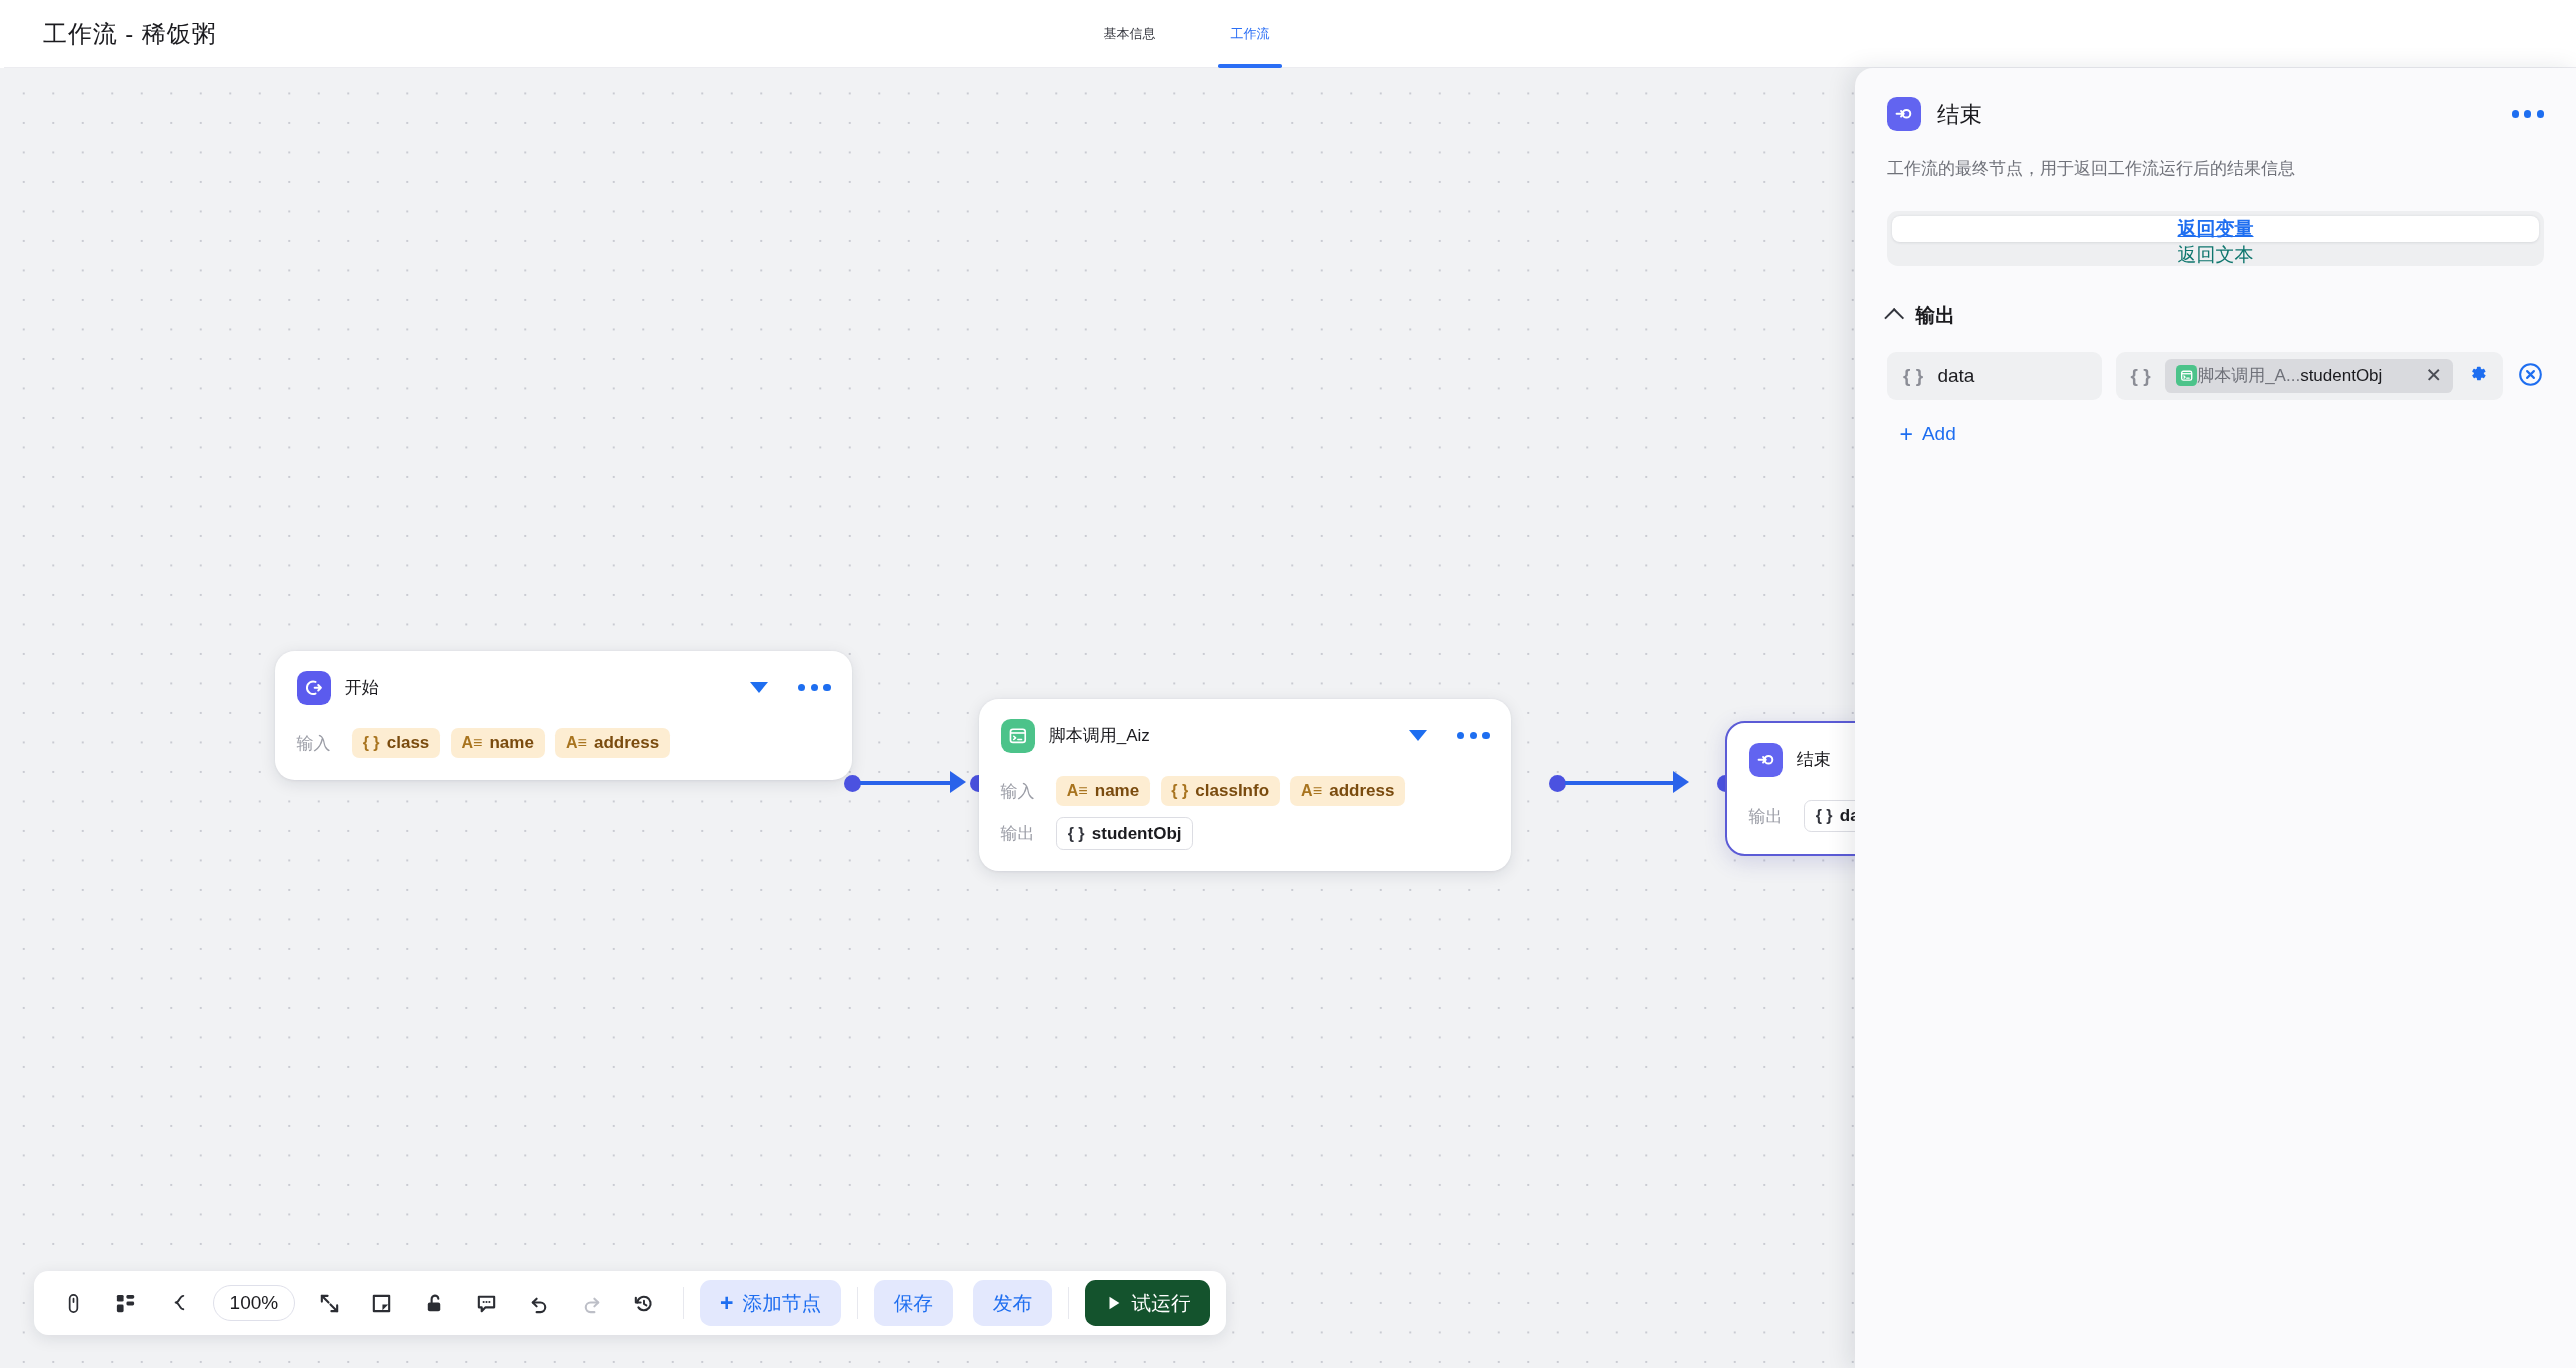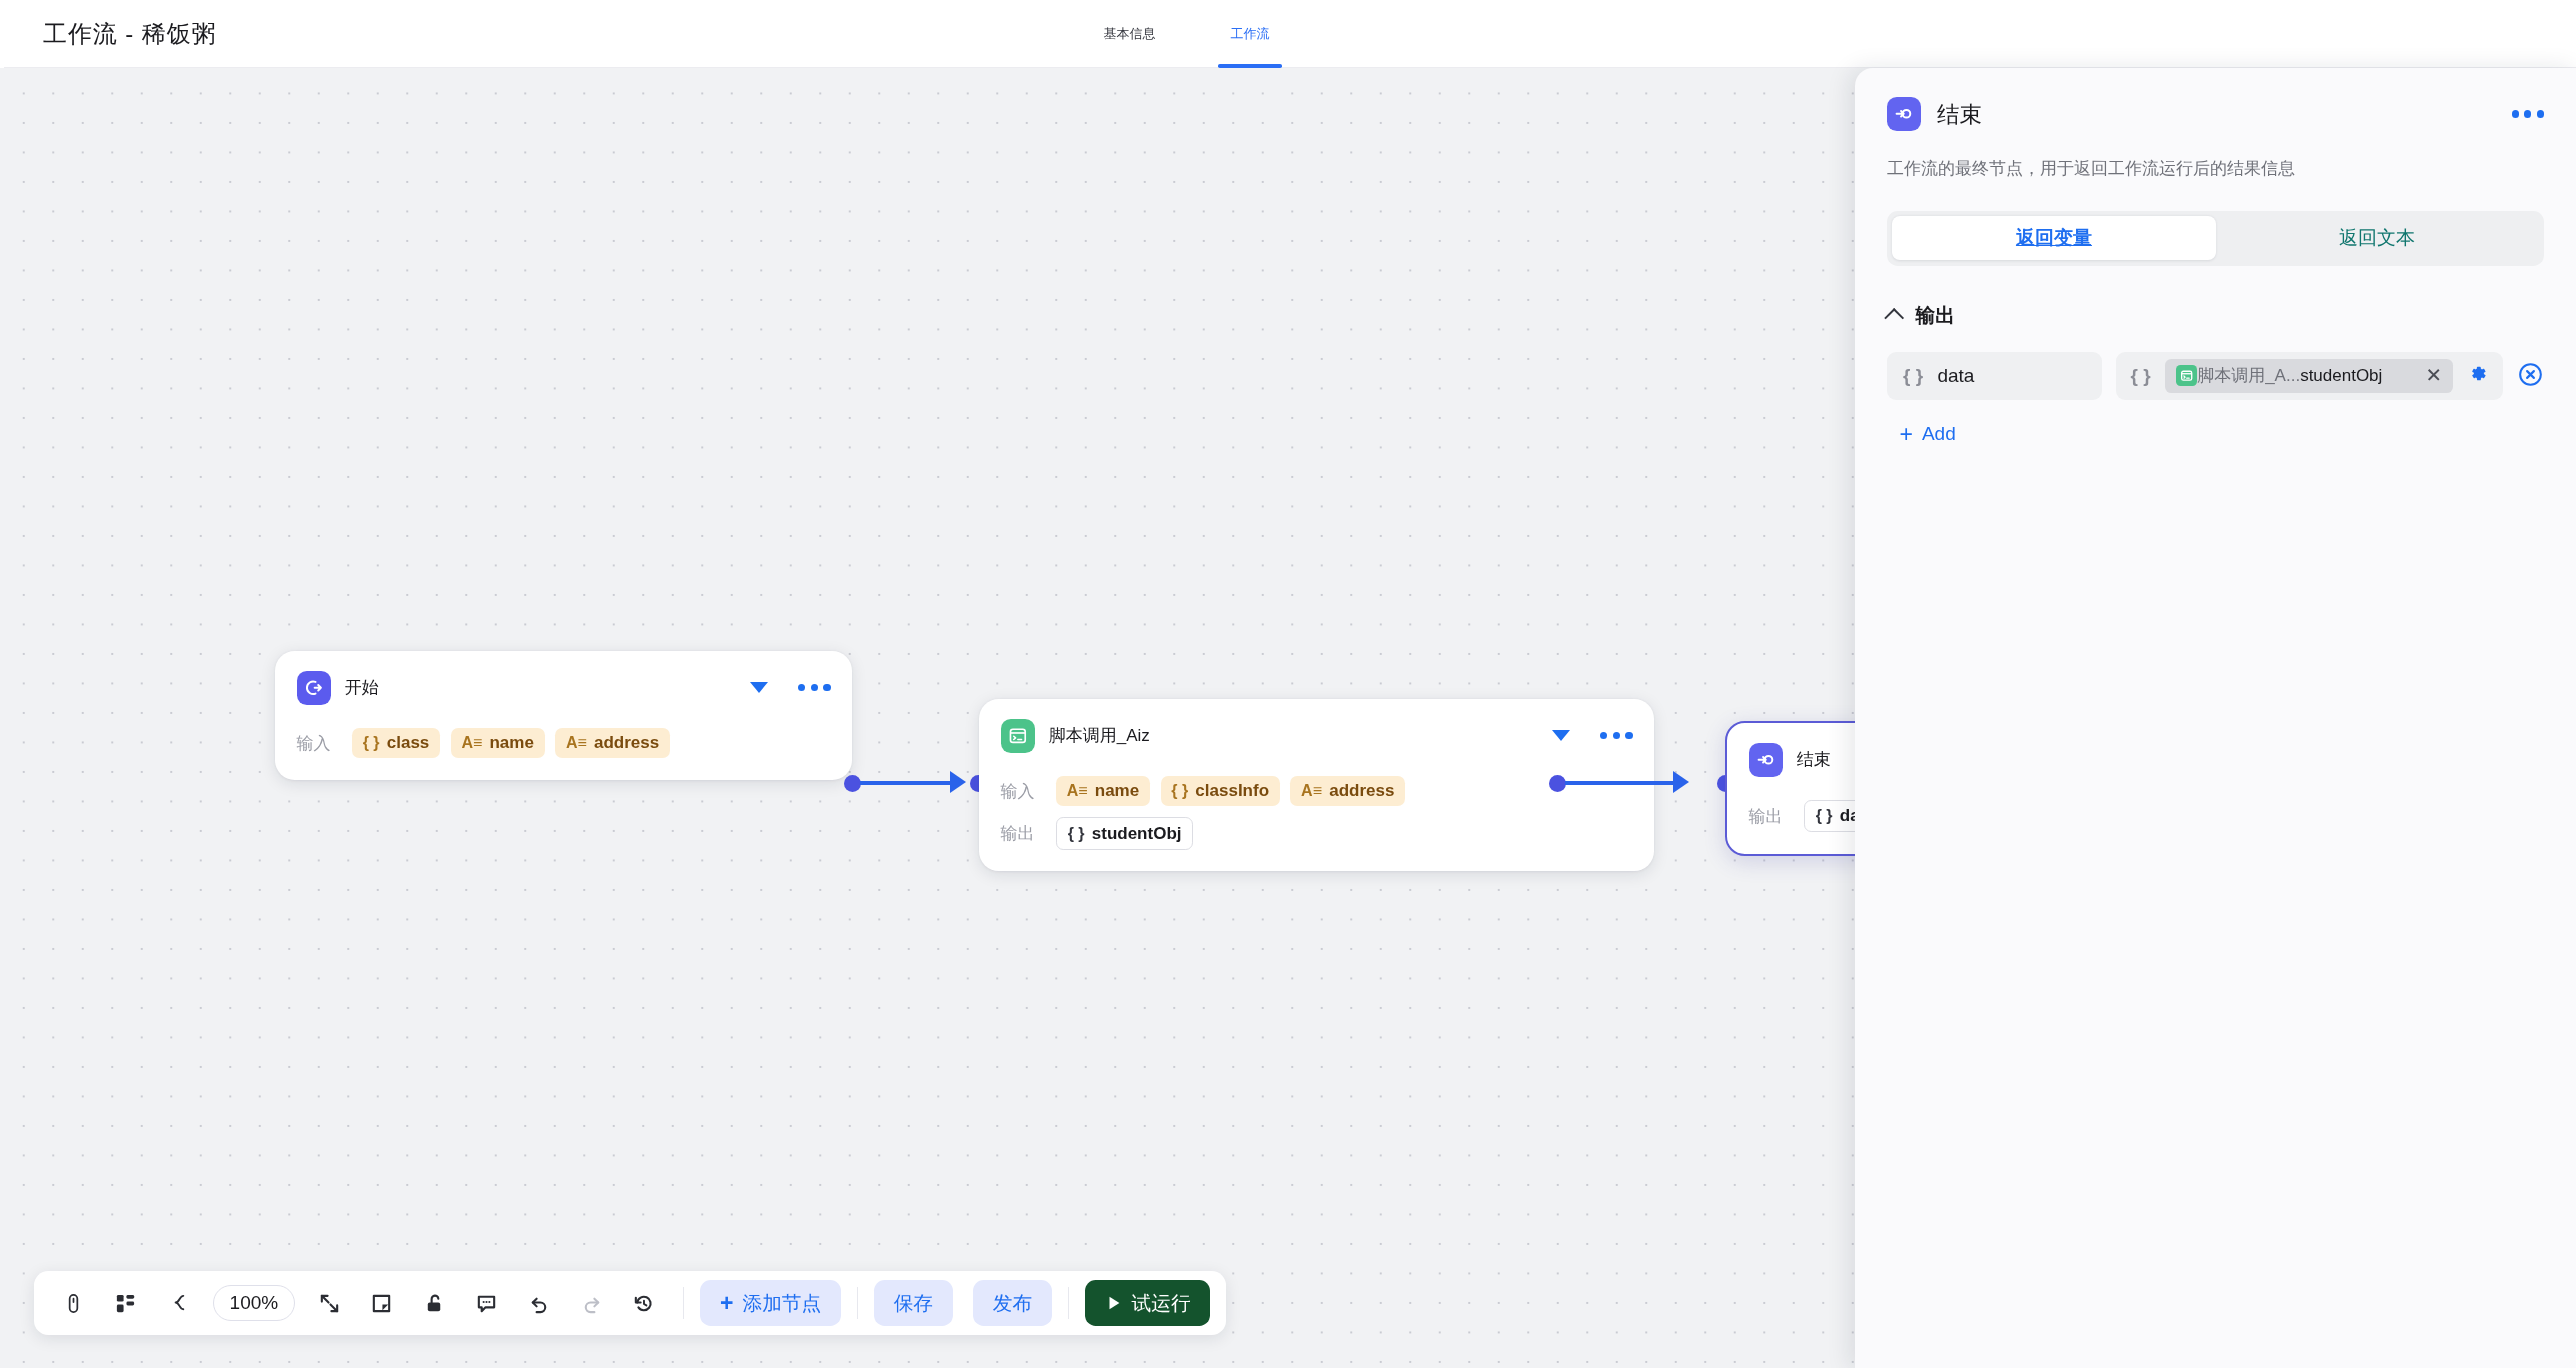--- a/index.html
+++ b/index.html
@@ -146,21 +146,21 @@
     display: flex; align-items: center; gap: 16px;
     padding-top: 29px;
   }
   .panel-title { font-size: 22.4px; color: #1b1b1f; }
   .panel-head-spacer { flex: 1; }
   .panel-desc {
     margin-top: 25px; font-size: 17px; color: #6f7179; line-height: 1.5;
   }
   .segmented {
     margin-top: 29px; background: #eeeff1; border-radius: 10.7px;
-    display: flex; padding: 5.4px; height: 55px;
+    display: flex; padding: 5.4px; height: 55px; flex-direction: column;
   }
   .seg {
     flex: 1; display: flex; align-items: center; justify-content: center;
     font-size: 19px; color: #0f766e; border-radius: 8px; cursor: pointer;
   }
   .seg.active {
     background: #ffffff; color: #1e6ef0; font-weight: bold;
     text-decoration: underline;
     box-shadow: 0 0.9px 2.7px rgba(20,25,45,0.10);
   }
@@ -261,21 +261,21 @@
           </span>
         </div>
       </div>
     </div>
     <div class="port" style="left:844px; top:707px;"></div>
 
     <div class="edge" style="left:860px; top:713px; width:97px;"></div>
     <div class="edge-arrow" style="left:950px; top:703px;"></div>
     <div class="port" style="left:970px; top:707px;"></div>
 
-    <div class="node" style="left:979px; top:631px; width:675px;">
+    <div class="node" style="left:979px; top:631px; width:532px;">
       <div class="node-head">
         <div class="node-icon script">
           <svg width="19.7" height="19.7" viewBox="0 0 24 24" fill="none">
             <rect x="3" y="4" width="18" height="16" rx="3" stroke="#fff" stroke-width="2"></rect>
             <path d="M3 8.5h18" stroke="#fff" stroke-width="2"></path>
             <path d="M7 12.5l2.2 2-2.2 2M12 16.5h4.5" stroke="#fff" stroke-width="1.9" stroke-linecap="round" stroke-linejoin="round"></path>
           </svg>
         </div>
         <div class="node-title">脚本调用_Aiz</div>
         <div class="node-head-spacer"></div>

